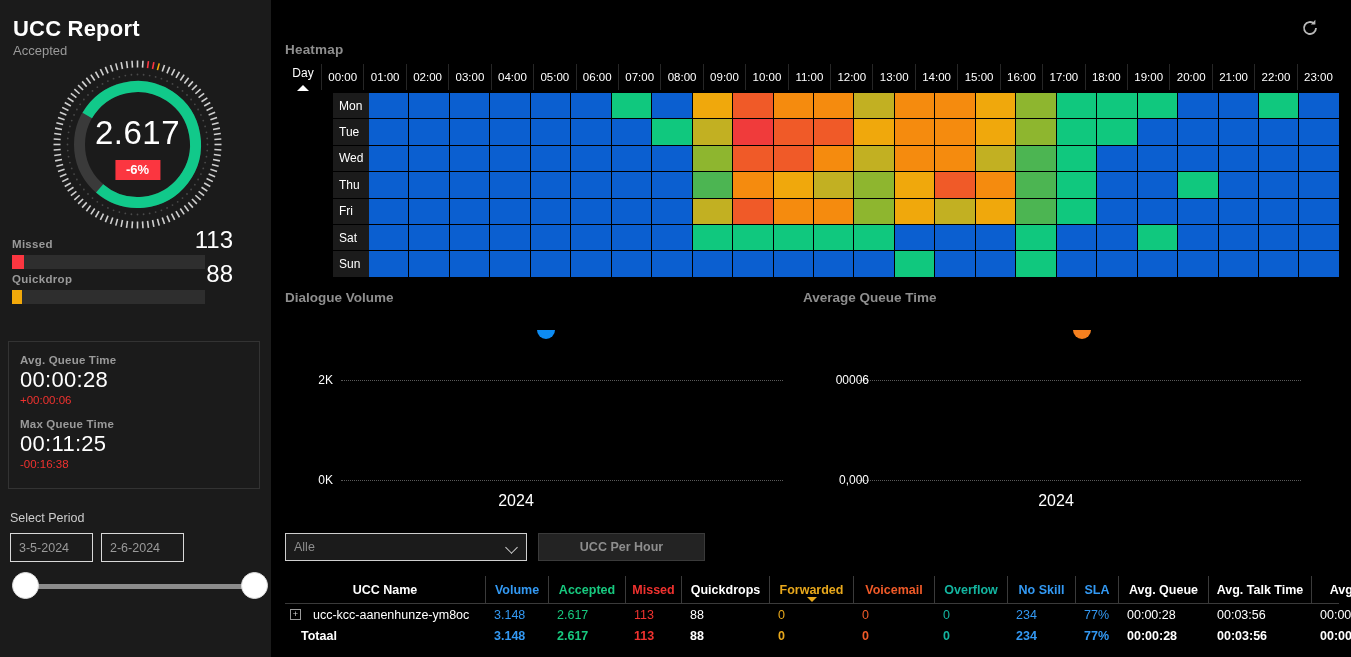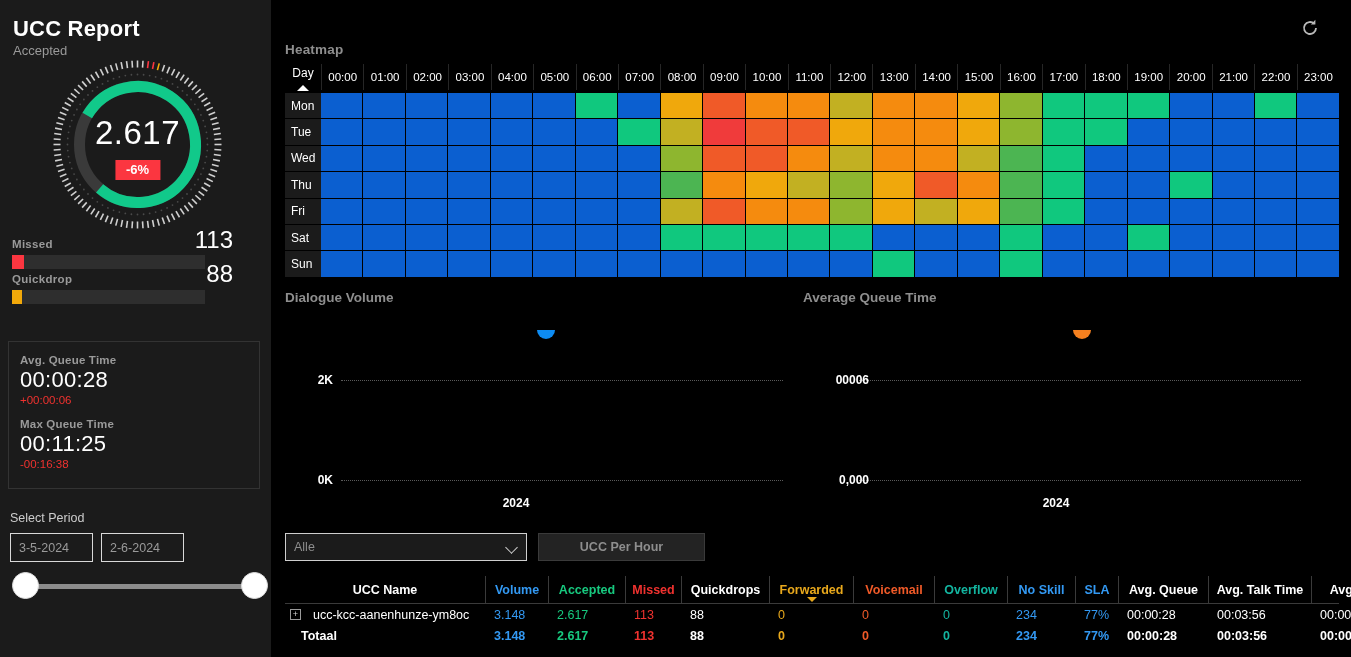--- a/index.html
+++ b/index.html
@@ -95,46 +95,46 @@
   .hm-sortarrow {
     position:absolute; bottom:-1px; left:50%; transform:translateX(-50%);
     width:0;height:0;border-left:6px solid transparent;border-right:6px solid transparent;
     border-bottom:6px solid #ffffff;
   }
   .hm-hcell {
     flex:1 1 0; min-width:0; color:#ffffff; font-size:11.5px;
     display:flex; align-items:center; justify-content:center;
     border-left:1px solid #262626;
   }
-  #hm-body { margin-top:3px; }
+  #hm-body { margin-top:3px;margin-left:48px; }
   .hm-row { display:flex; height:25.4px; margin-bottom:1px; }
   .hm-rowlabel {
     width:36px; flex:0 0 36px; background:#1b1b1b; color:#ffffff; font-size:12px;
     display:flex; align-items:center; padding-left:6px;
   }
   .hm-cell { flex:1 1 0; min-width:0; border-right:1px solid #000000; }
   .hm-cell:last-child { border-right:none; }
 
   
   .chart-box { position:absolute; top:290px; height:220px; }
   #chart-left { left:14px; width:522px; }
   #chart-right { left:532px; width:522px; }
   .chart-title { font-size:13.5px; color:#8e8e8e; font-weight:bold; }
-  .chart-area { position:absolute; left:0; top:28px; width:100%; height:190px;font-weight:bold; }
+  .chart-area { position:absolute; left:0; top:28px; width:100%; height:190px; }
   .ytick {
     position:absolute; font-size:12px; color:#ffffff; text-align:right;
     width:48px; left:0; transform:translateY(-50%);
   }
   .gridline {
     position:absolute; left:56px; right:24px; height:0;
     border-top:1px dotted #5a5a5a;
   }
   .xtick {
     position:absolute; bottom:-2px; left:0; width:100%; text-align:center;
-    font-size:12px; color:#ffffff;
+    font-size:16px; color:#ffffff;
   }
   .dome {
     position:absolute; width:18px; height:9px;
     border-radius:0 0 9px 9px;
   }
 
   
   #controls { position:absolute; left:14px; top:533px; display:flex; gap:11px; }
   #dd-alle {
     width:242px; height:28px; background:#1b1b1b; border:1px solid #cfcfcf;

